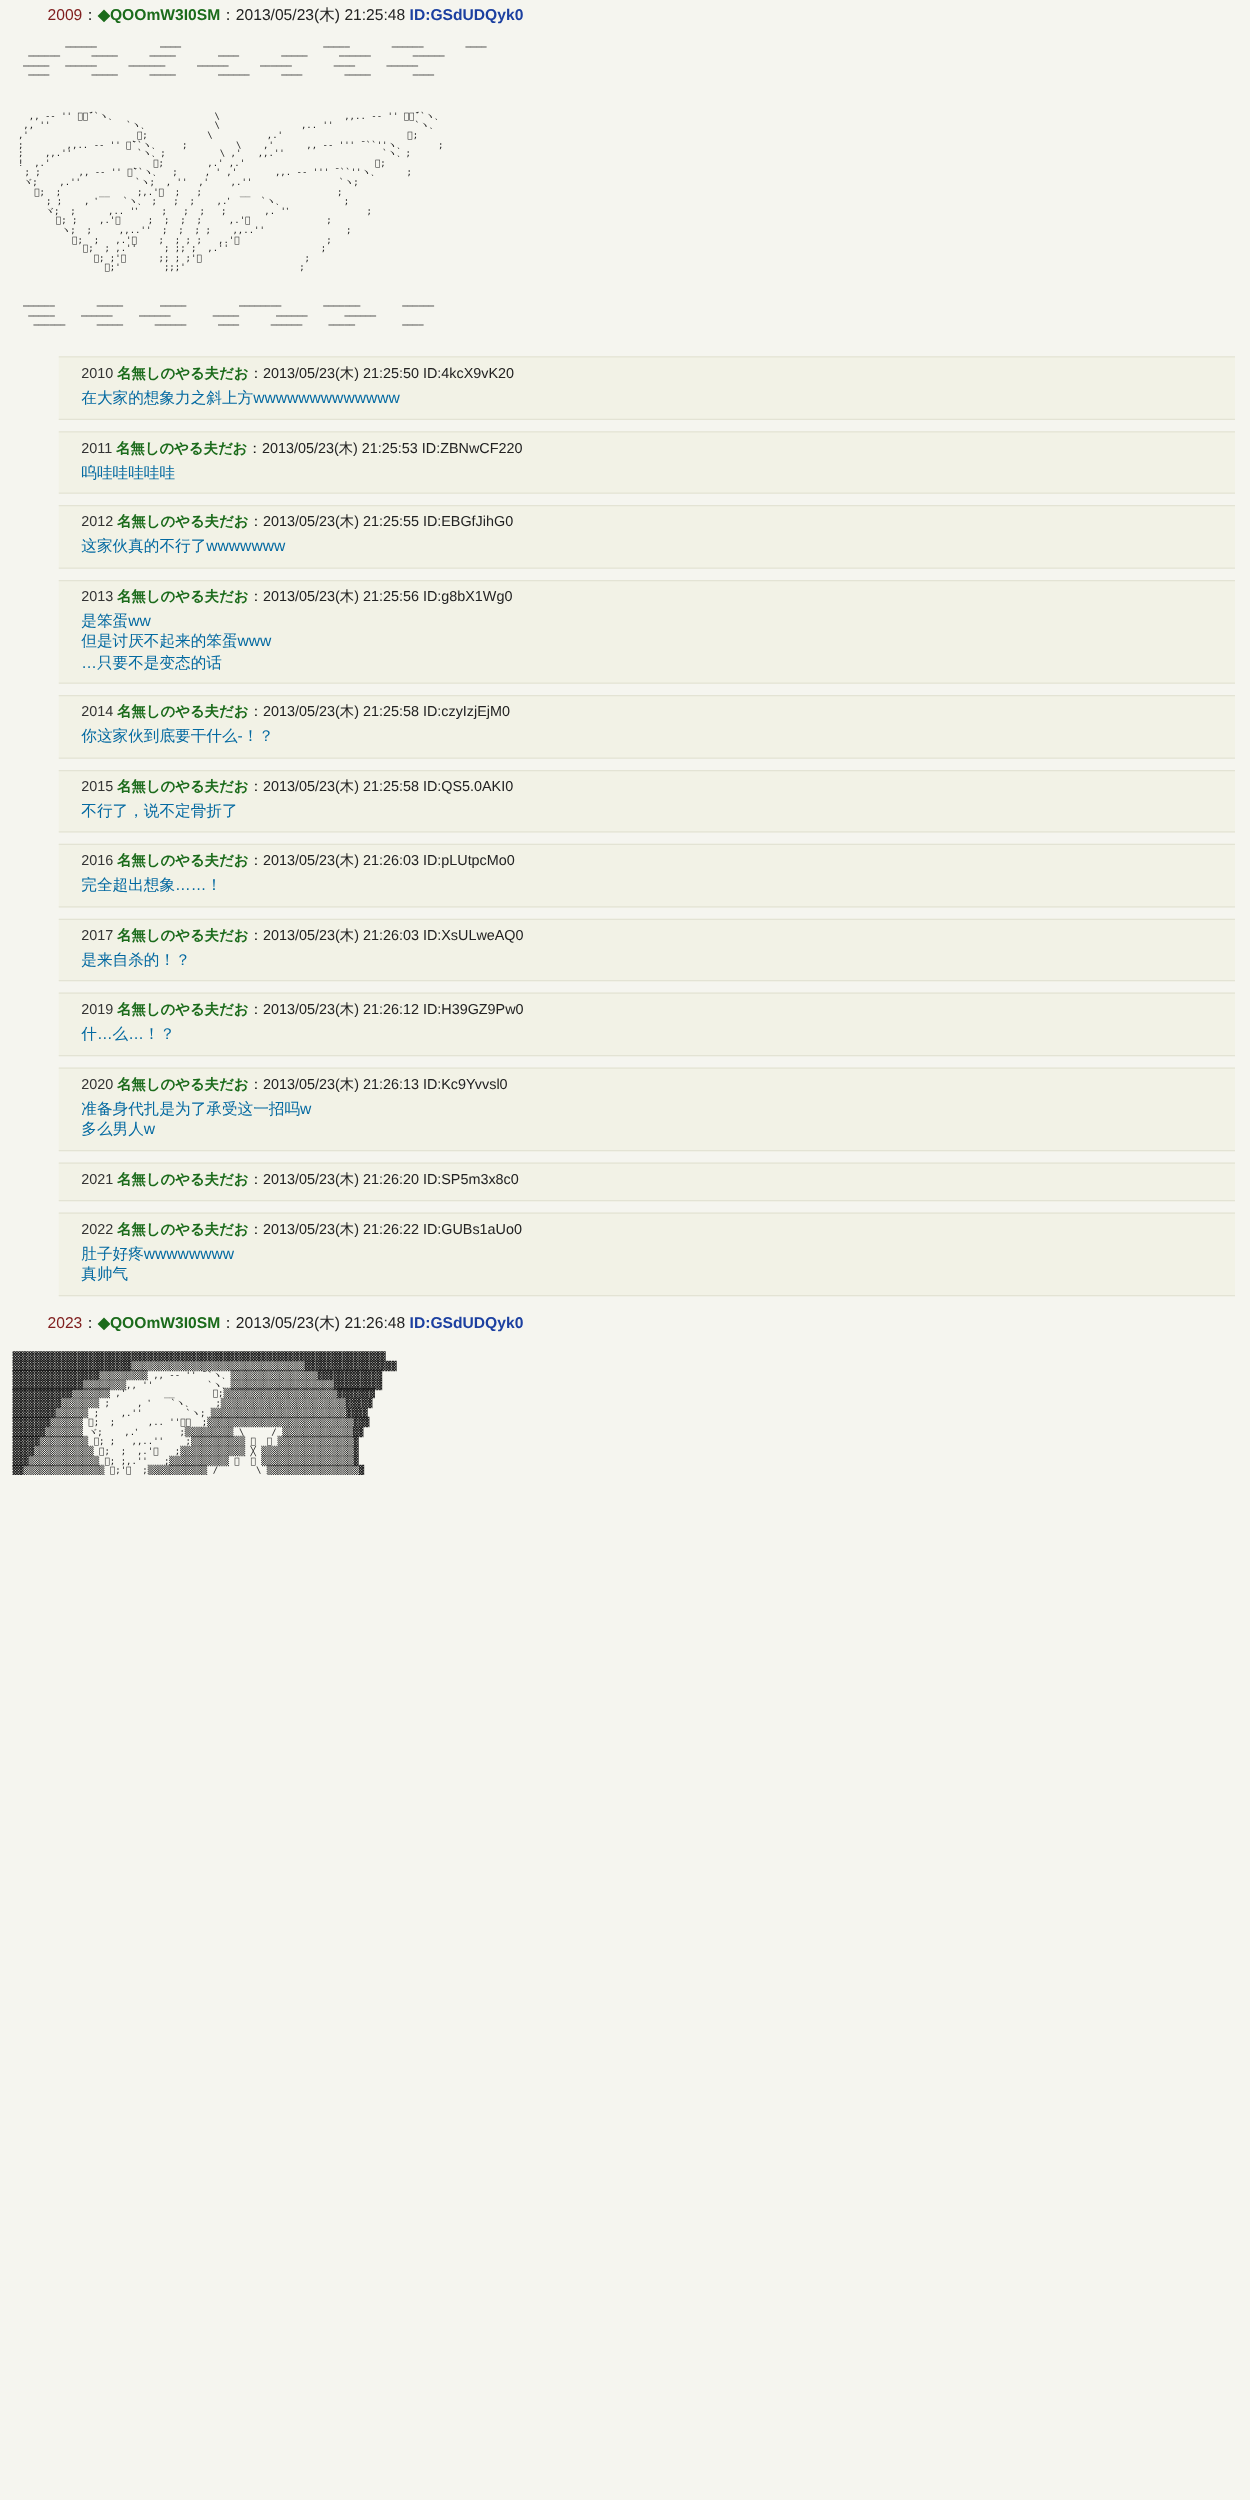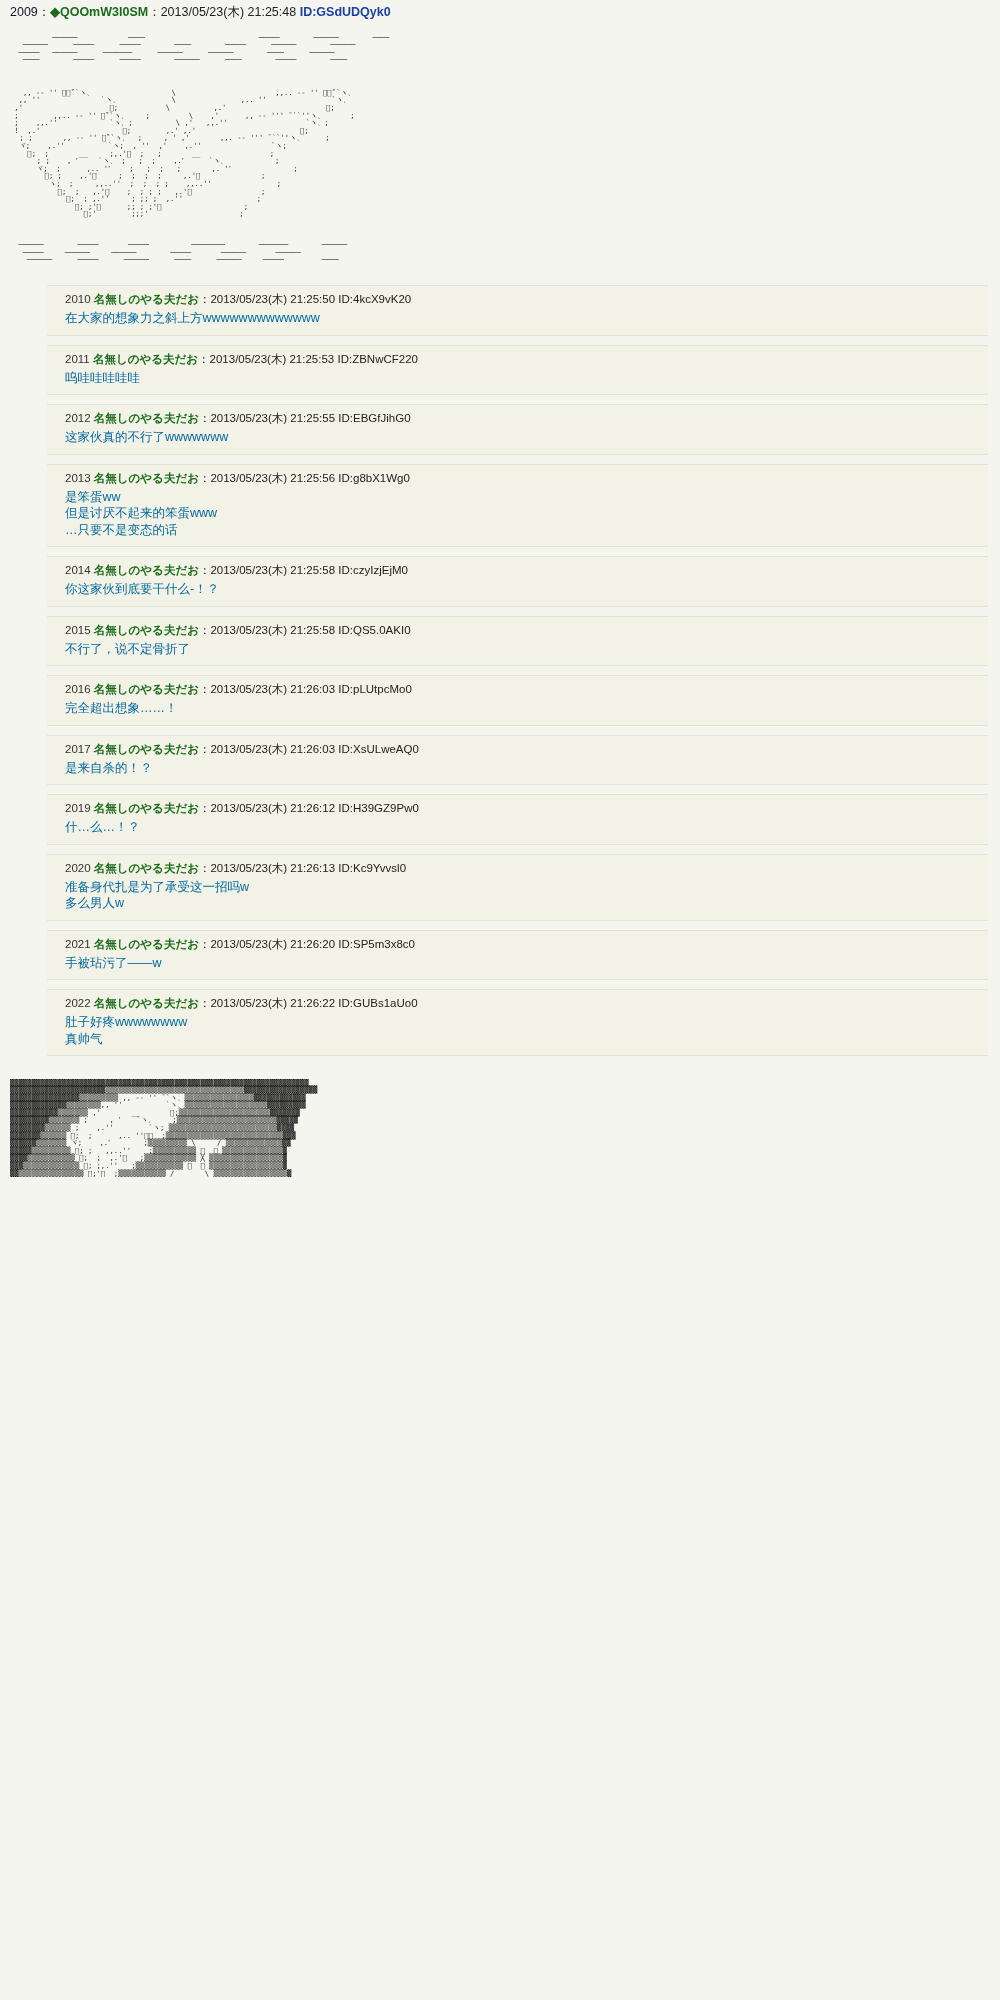--- a/index.html
+++ b/index.html
@@ -11,21 +11,21 @@
   }
   .page{width:1000px;position:relative;}
 
   
   .post-header{
     font-size:12.5px;
     line-height:16px;
     padding:4px 0 2px 10px;
     white-space:nowrap;
   }
-  .post-header .num{color:#0f172a;}
+  .post-header .num{color:#7f1d1d;margin-left:28px;}
   .post-header .sep{color:#333;}
   .post-header .name-trip{color:#1b6b1b;font-weight:bold;}
   .post-header .date{color:#222;}
   .post-header .uid{color:#1b3fa0;font-weight:bold;}
 
   
   .aa{
     font-family:"DejaVu Sans Mono","Liberation Mono",monospace;
     font-size:7px;
     line-height:7.4px;
@@ -202,35 +202,37 @@
       <div class="r-body">准备身代扎是为了承受这一招吗w
 多么男人w</div>
     </div>
 
     <div class="reply">
       <div class="r-head">
         <span class="r-num">2021</span>
         <span class="r-name">名無しのやる夫だお</span><span>：</span><span class="r-date">2013/05/23(木) 21:26:20</span>
         <span class="r-id">ID:SP5m3x8c0</span>
       </div>
-      <div class="r-body">手被玷污了——w</div>
     </div>
 
     <div class="reply">
       <div class="r-head">
         <span class="r-num">2022</span>
         <span class="r-name">名無しのやる夫だお</span><span>：</span><span class="r-date">2013/05/23(木) 21:26:22</span>
         <span class="r-id">ID:GUBs1aUo0</span>
       </div>
       <div class="r-body">肚子好疼wwwwwwww
 真帅气</div>
     </div>
 
   </div>
 
+  <div class="post-header last-header">
+    <span class="num">2023</span><span class="sep">：</span><span class="name-trip"><span>◆</span><span>QOOmW3I0SM</span></span><span class="sep">：</span><span class="date">2013/05/23(木) 21:26:48</span>&nbsp;<span class="uid">ID:GSdUDQyk0</span>
+  </div>
 
   <div class="aa-wrap">
     <pre class="aa big">▓▓▓▓▓▓▓▓▓▓▓▓▓▓▓▓▓▓▓▓▓▓▓▓▓▓▓▓▓▓▓▓▓▓▓▓▓▓▓▓▓▓▓▓▓▓▓▓▓▓▓▓▓▓▓▓▓▓▓▓▓▓▓▓▓▓▓▓▓
 ▓▓▓▓▓▓▓▓▓▓▓▓▓▓▓▓▓▓▓▓▓▓▒▒▒▒▒▒▒▒▒▒▒▒▒▒▒▒▒▒▒▒▒▒▒▒▒▒▒▒▒▒▒▒▓▓▓▓▓▓▓▓▓▓▓▓▓▓▓▓▓
 ▓▓▓▓▓▓▓▓▓▓▓▓▓▓▓▓▒▒▒▒▒▒▒▒▒ ,, -‐ '' ̄ `ヽ、▒▒▒▒▒▒▒▒▒▒▒▒▒▒▒▒▓▓▓▓▓▓▓▓▓▓▓▓
 ▓▓▓▓▓▓▓▓▓▓▓▓▓▒▒▒▒▒▒▒▒,, ''          `ヽ、▒▒▒▒▒▒▒▒▒▒▒▒▒▒▒▒▒▒▒▓▓▓▓▓▓▓▓▓
 ▓▓▓▓▓▓▓▓▓▓▓▒▒▒▒▒▒▒ ,'       __       ゙;▒▒▒▒▒▒▒▒▒▒▒▒▒▒▒▒▒▒▒▒▒▓▓▓▓▓▓▓
 ▓▓▓▓▓▓▓▓▓▒▒▒▒▒▒▒ ;     , '゙  `ヽ、    ;▒▒▒▒▒▒▒▒▒▒▒▒▒▒▒▒▒▒▒▒▒▒▒▓▓▓▓▓
 ▓▓▓▓▓▓▓▓▒▒▒▒▒▒ ;    ,.''        `ヽ; ▒▒▒▒▒▒▒▒▒▒▒▒▒▒▒▒▒▒▒▒▒▒▒▒▒▓▓▓▓
 ▓▓▓▓▓▓▓▒▒▒▒▒▒ ゙;  ;      ,.. ''゙゙  ;▒▒▒▒▒▒▒▒▒▒▒▒▒▒▒▒▒▒▒▒▒▒▒▒▒▒▒▓▓▓

